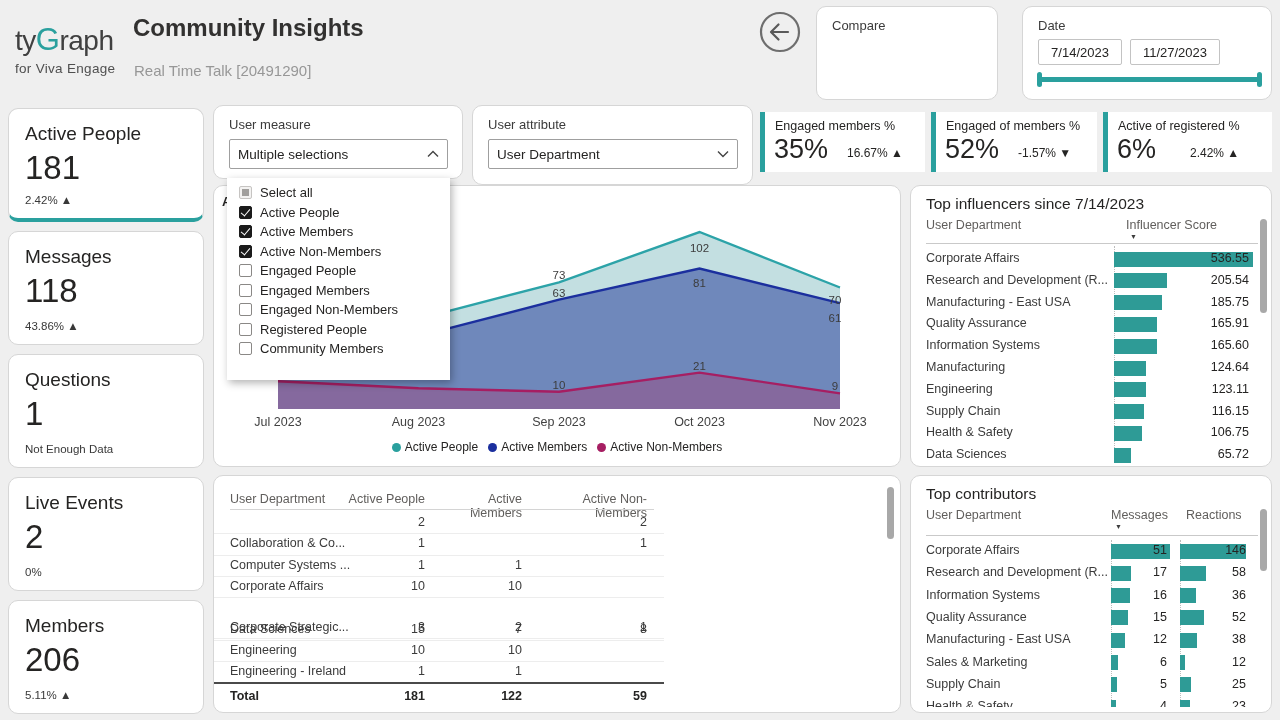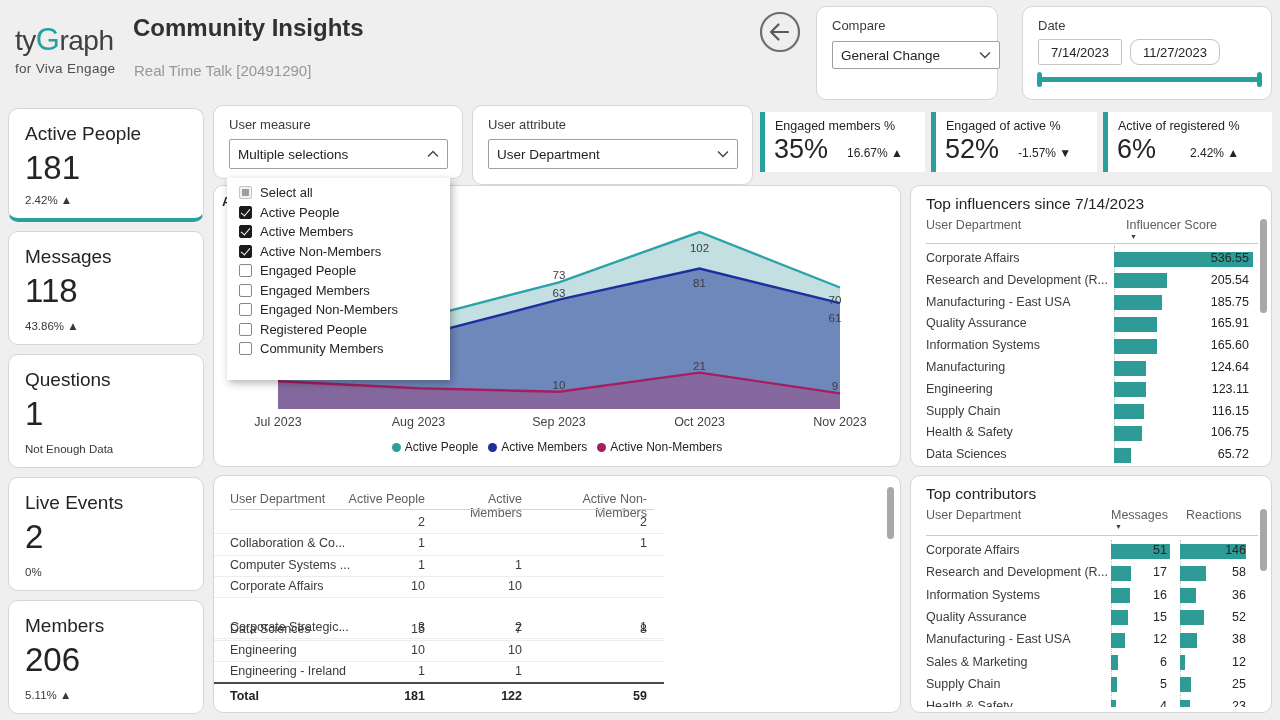--- a/index.html
+++ b/index.html
@@ -80,32 +80,26 @@
 <div class="backbtn">
   <svg width="44" height="44" viewBox="0 0 44 44">
     <circle cx="22" cy="22" r="19" fill="none" stroke="#6e6e6e" stroke-width="2.2"></circle>
     <line x1="14" y1="22" x2="30" y2="22" stroke="#5a5a5a" stroke-width="2.2" stroke-linecap="round"></line>
     <polyline points="20.5,14.5 13,22 20.5,29.5" fill="none" stroke="#5a5a5a" stroke-width="2.2" stroke-linecap="round" stroke-linejoin="round"></polyline>
   </svg>
 </div>
 
 <div class="card" style="left:816px;top:6px;width:182px;height:94px;">
   <div class="flabel">Compare</div>
-  <div class="select" style="left:15px;top:34px;width:168px;height:28px;">
-    <span>General Change</span>
-    <svg width="12" height="8" viewBox="0 0 12 8">
-        <polyline points="1,1.5 6,6.5 11,1.5" fill="none" stroke="#444" stroke-width="1.4"></polyline>
-      </svg>
-  </div>
 </div>
 
 <div class="card" style="left:1022px;top:6px;width:250px;height:94px;">
   <div class="flabel">Date</div>
   <div class="datebox" style="left:15px;top:32px;width:84px;height:26px;">7/14/2023</div>
-  <div class="datebox" style="left:107px;top:32px;width:90px;height:26px;border-radius:9px;">11/27/2023</div>
+  <div class="datebox" style="left:107px;top:32px;width:90px;height:26px;">11/27/2023</div>
   <div class="sl-track" style="left:16px;top:70px;width:222px;"></div>
   <div class="sl-handle" style="left:14px;top:65px;"></div>
   <div class="sl-handle" style="left:234px;top:65px;"></div>
 </div>
 
 <div id="sidebar">
     <div class="card side-card sel" style="top: 108px;">
       <div class="sc-title">Active People</div>
     <div class="sc-value">181</div>
     <div class="sc-delta">2.42% ▲</div>
@@ -152,21 +146,21 @@
   </div>
 </div>
 
 <div id="tiles">
     <div class="tile" style="left: 760px; width: 165px;">
       <div class="t">Engaged members %</div>
     <div class="v">35%</div>
     <div class="d">16.67% ▲</div>
     </div>
     <div class="tile" style="left: 931px; width: 166px;">
-      <div class="t">Engaged of active %</div>
+      <div class="t">Engaged of members %</div>
     <div class="v">52%</div>
     <div class="d">-1.57% ▼</div>
     </div>
     <div class="tile" style="left: 1103px; width: 169px;">
       <div class="t">Active of registered %</div>
     <div class="v">6%</div>
     <div class="d">2.42% ▲</div>
     </div>
   </div>
 

